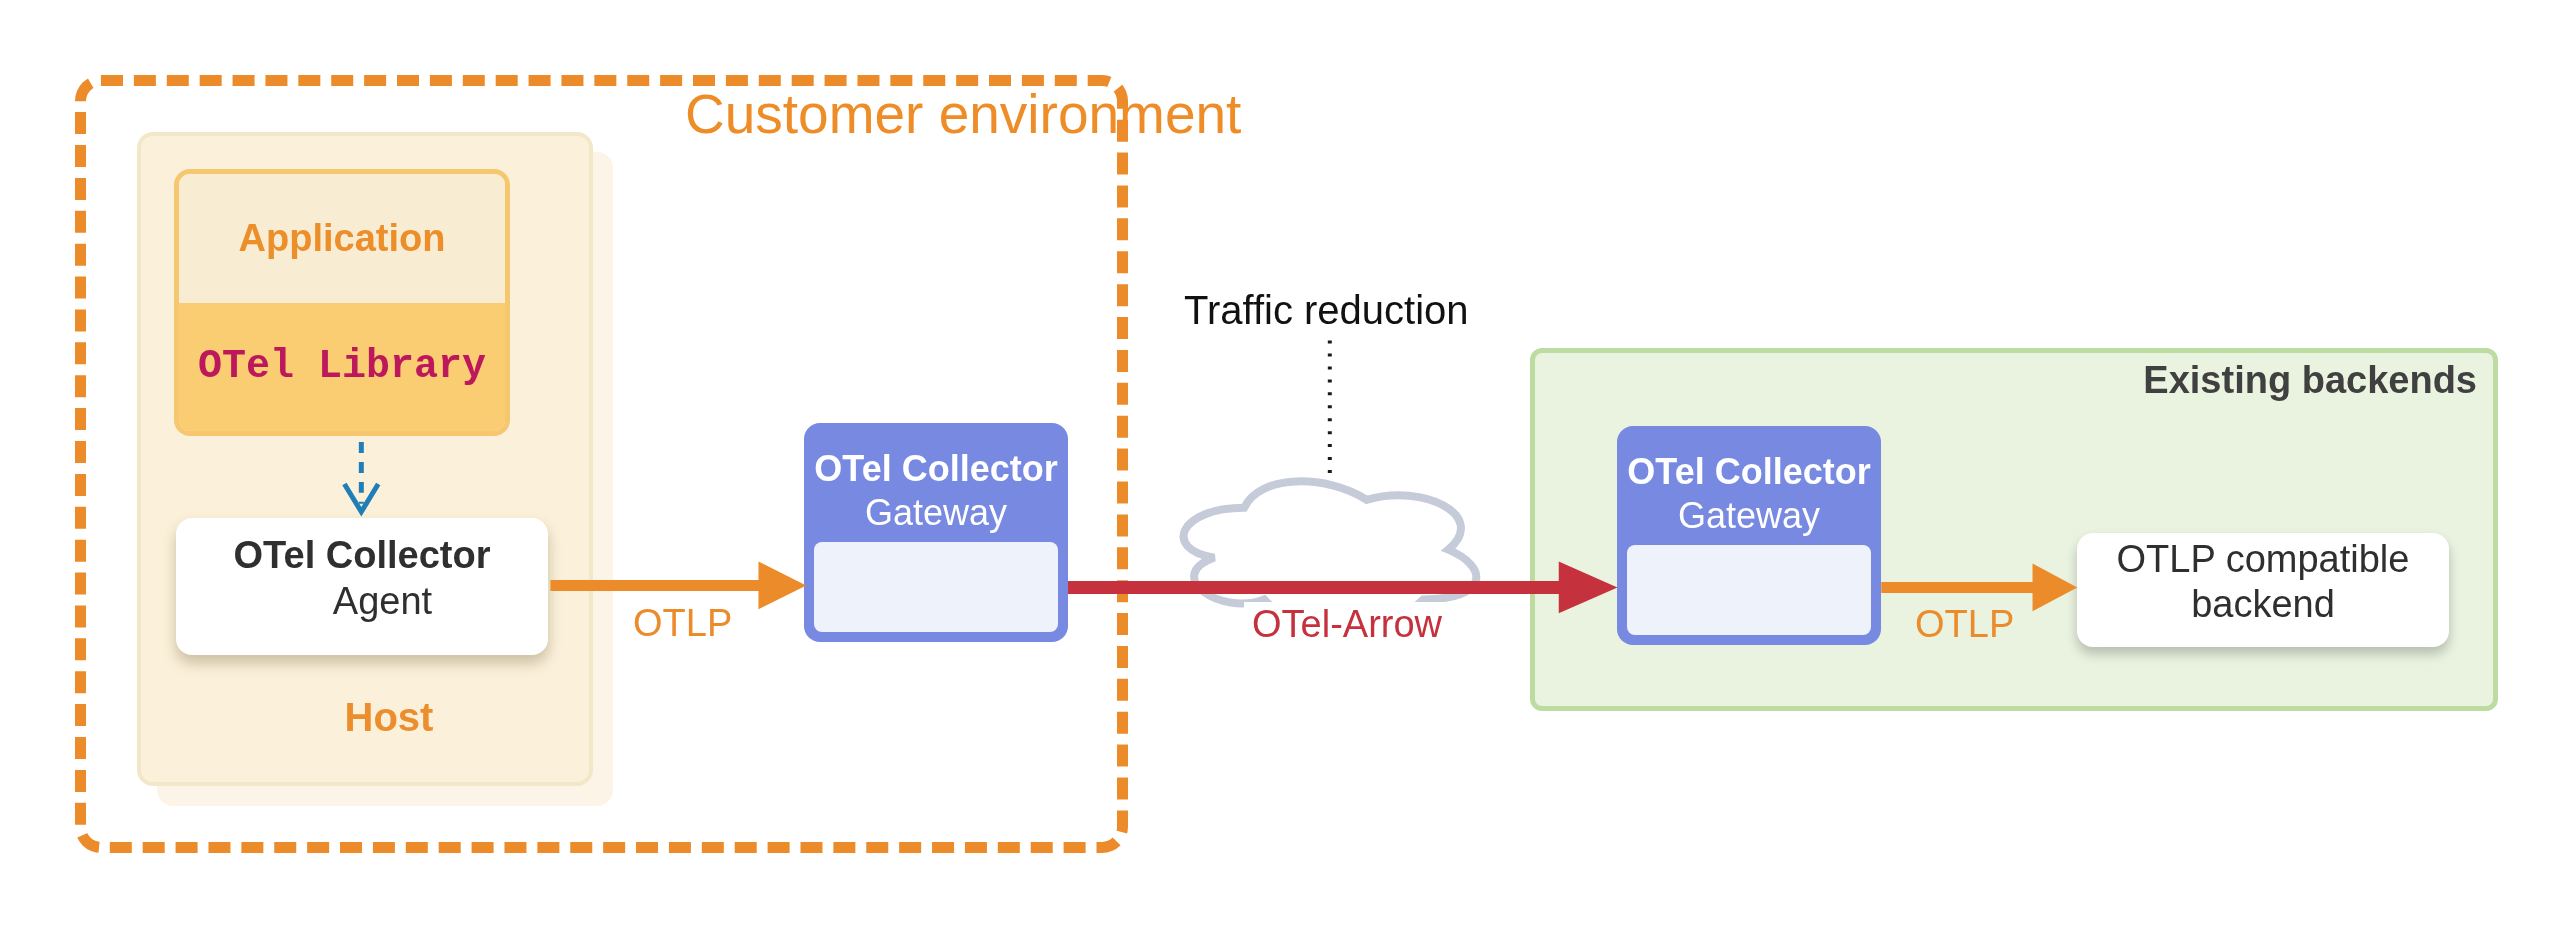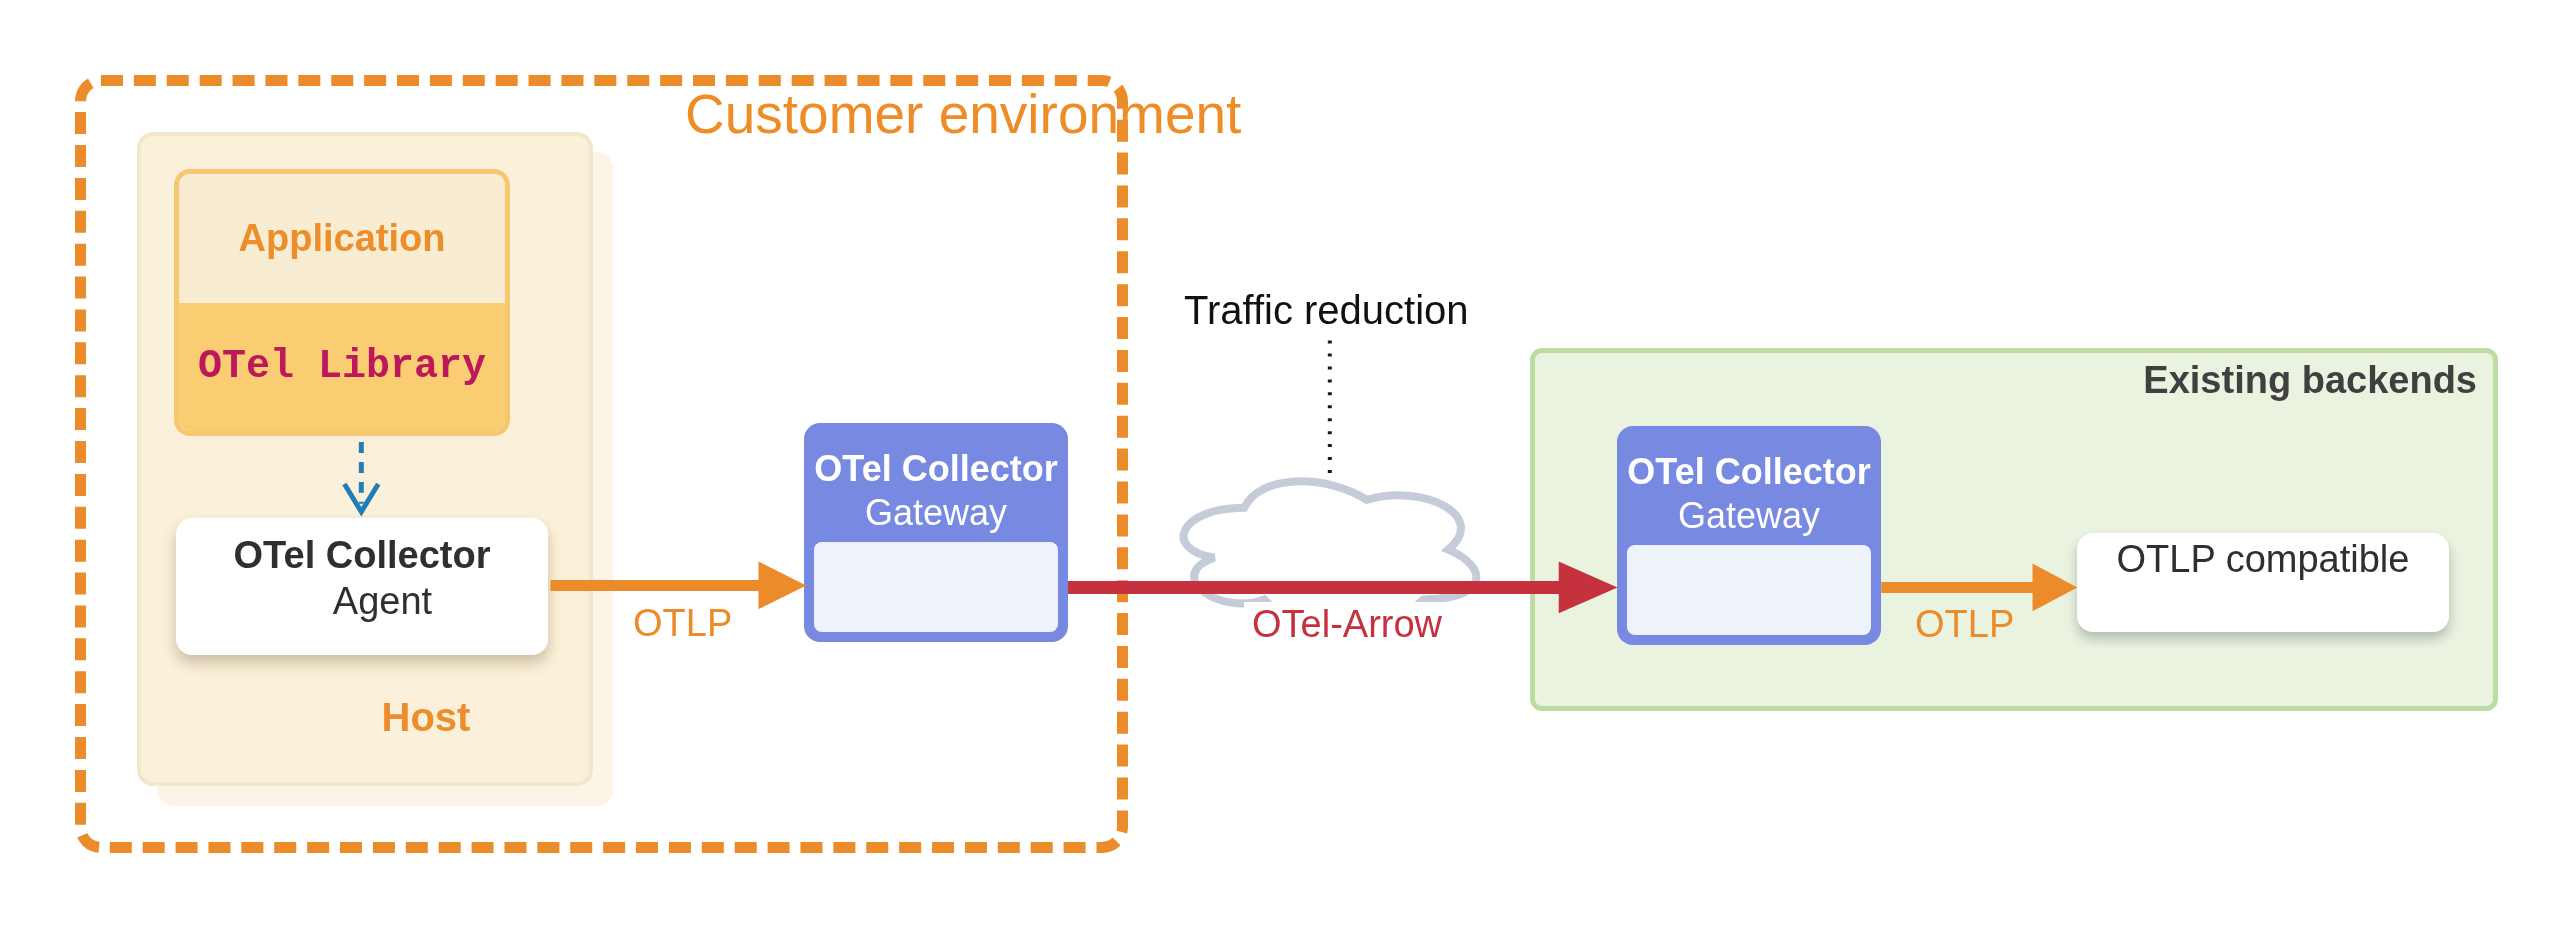--- a/index.html
+++ b/index.html
@@ -14,21 +14,21 @@
   
   .customer-env{
     left:75px;top:75px;width:1053px;height:778px;
     border:11px dashed #ec8b2a;border-radius:26px;background:transparent;
   }
   .customer-env-label{left:685px;top:92px;font-size:55px;color:#ee8c28;}
 
   
   .host-back{left:157px;top:152px;width:456px;height:654px;background:#fcf5e7;border-radius:16px;}
   .host-box{left:137px;top:132px;width:456px;height:654px;background:#fbf0d9;border:4px solid #f3e7c9;border-radius:16px;}
-  .host-label{left:137px;top:695px;width:504px;text-align:center;font-size:40px;font-weight:bold;color:#ec8e2d;padding-left:37px;}
+  .host-label{left:137px;top:695px;width:504px;text-align:center;font-size:40px;font-weight:bold;color:#ec8e2d;}
 
   
   .app-box{
     left:174px;top:169px;width:336px;height:267px;border:5px solid #f6c76e;border-radius:16px;
     overflow:hidden;display:flex;flex-direction:column;background:#f8ecd3;
   }
   .app-top{flex:1;display:flex;align-items:center;justify-content:center;background:#f8ecd3;}
   .app-bottom{flex:1;display:flex;align-items:center;justify-content:center;background:#facd73;}
   .app-label{font-size:38px;font-weight:bold;color:#ec8e2a;}
   .library-label{font-size:40px;font-weight:bold;color:#be185d;font-family:Liberation Mono, monospace;}
@@ -48,21 +48,21 @@
   .gw-title{font-size:36px;font-weight:bold;color:#ffffff;line-height:44px;}
   .gw-sub{font-size:36px;color:#ffffff;line-height:44px;}
   .gw-body{position:absolute;left:10px;right:10px;bottom:10px;top:119px;background:#eef2fb;border-radius:8px;}
 
   
   .green-box{left:1530px;top:348px;width:968px;height:363px;background:#e9f3e0;border:5px solid #bcdca2;border-radius:12px;}
   .green-label{position:absolute;top:6px;right:16px;font-size:38px;font-weight:bold;color:#404040;white-space:nowrap;}
 
   
   .backend-box{
-    left:2077px;top:533px;width:372px;height:99px;background:#ffffff;border-radius:16px;
+    left:2077px;top:533px;width:372px;height:114px;background:#ffffff;border-radius:16px;
     box-shadow:0 7px 12px rgba(0,0,0,0.22);text-align:center;padding-top:4px;
   }
   .backend-line{font-size:38px;color:#2f2f2f;line-height:45px;}
 
   
   .traffic-label{left:1184px;top:251px;font-size:40px;color:#111111;}
   .edge-label{font-weight:normal;font-size:38px;padding:0 8px;}
   .otlp-left-label{left:625px;top:564px;color:#ec8b2a;background:#ffffff;}
   .otel-arrow-label{left:1244px;top:565px;color:#c5313c;background:#ffffff;}
   .otlp-right-label{left:1907px;top:565px;color:#ec8b2a;background:#e9f3e0;}
@@ -110,20 +110,21 @@
     </div>
 
     <div class="abs gateway gateway-right">
       <div class="gw-title">OTel Collector</div>
       <div class="gw-sub">Gateway</div>
       <div class="gw-body"></div>
     </div>
 
     <div class="abs backend-box">
       <div class="backend-line">OTLP compatible</div>
+      <div class="backend-line">backend</div>
     </div>
   </div>
 
   <svg class="layer-svg" width="2576" height="932" viewBox="0 0 2588 936">
 
     <path d="M 1250,510
              C 1184,510 1168,552 1220,560
              C 1168,579 1227,619 1270,602
              C 1299,636 1398,636 1430,602
              C 1496,602 1496,569 1455,552

